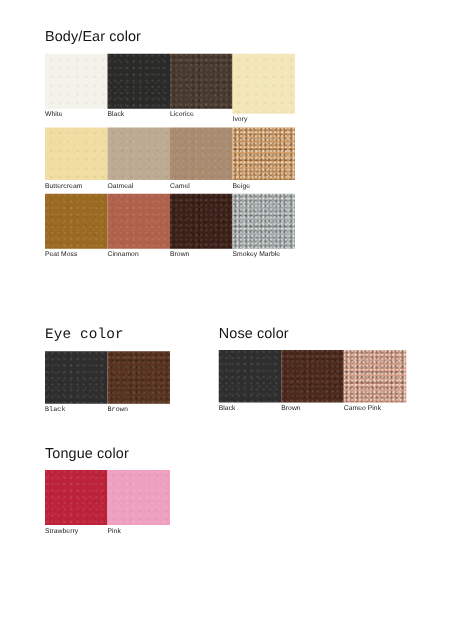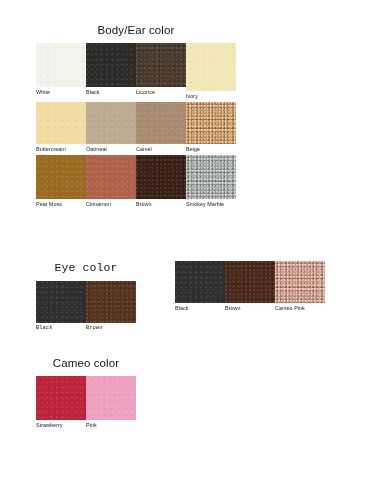--- a/index.html
+++ b/index.html
@@ -17,21 +17,20 @@
   }
 
   .page {
     position: absolute;
     inset: 0;
     background: #ffffff;
   }
 
   .section {
     position: absolute;
-    text-align: center;
   }
 
   .section-title {
     font-size: 11.5px;
     font-weight: 400;
     letter-spacing: 0.1px;
     color: #141414;
     margin: 0 0 7px 0;
     white-space: nowrap;
   }
@@ -172,38 +171,39 @@
         <span class="swatch-label">Black</span>
       </div>
       <div class="swatch-cell">
         <span class="swatch-chip tex-rough" style="width:50px;height:42px;background:#58331f;"></span>
         <span class="swatch-label">Brown</span>
       </div>
     </div>
   </div>
 
   <div class="section" style="left:175px; top:261px;">
+    <div class="section-title">Nose color</div>
     <div class="swatch-row">
       <div class="swatch-cell">
         <span class="swatch-chip tex-soft" style="width:50px;height:42px;background:#2e2e2e;"></span>
         <span class="swatch-label">Black</span>
       </div>
       <div class="swatch-cell">
         <span class="swatch-chip tex-rough" style="width:50px;height:42px;background:#4d2a1c;"></span>
         <span class="swatch-label">Brown</span>
       </div>
       <div class="swatch-cell">
         <span class="swatch-chip tex-speckle" style="width:50px;height:42px;background:#d89c85;"></span>
         <span class="swatch-label">Cameo Pink</span>
       </div>
     </div>
   </div>
 
   <div class="section" style="left:36px; top:357px;">
-    <div class="section-title">Cameo color</div>
+    <div class="section-title">Tongue color</div>
     <div class="swatch-row">
       <div class="swatch-cell">
         <span class="swatch-chip tex-soft" style="width:50px;height:44px;background:#bc2239;"></span>
         <span class="swatch-label">Strawberry</span>
       </div>
       <div class="swatch-cell">
         <span class="swatch-chip tex-soft" style="width:50px;height:44px;background:#efa0c1;"></span>
         <span class="swatch-label">Pink</span>
       </div>
     </div>

